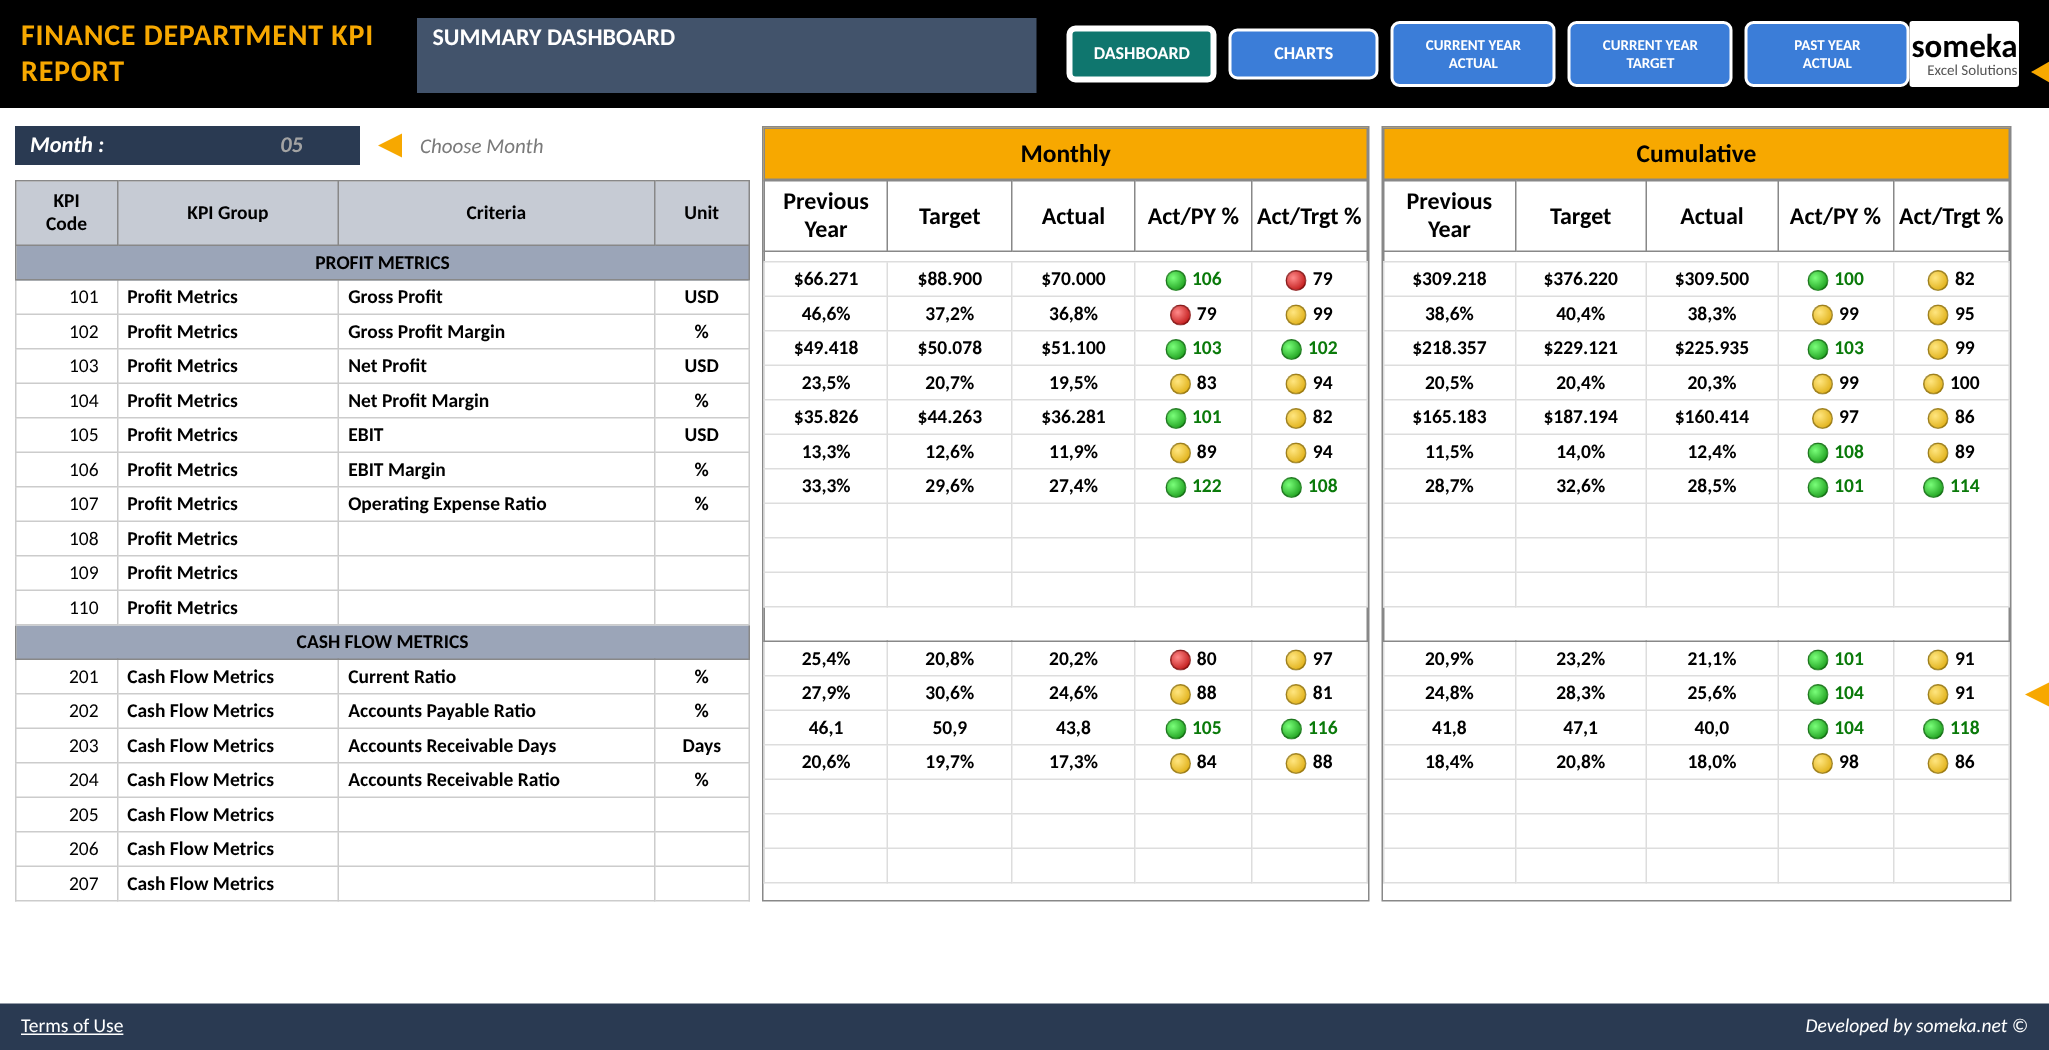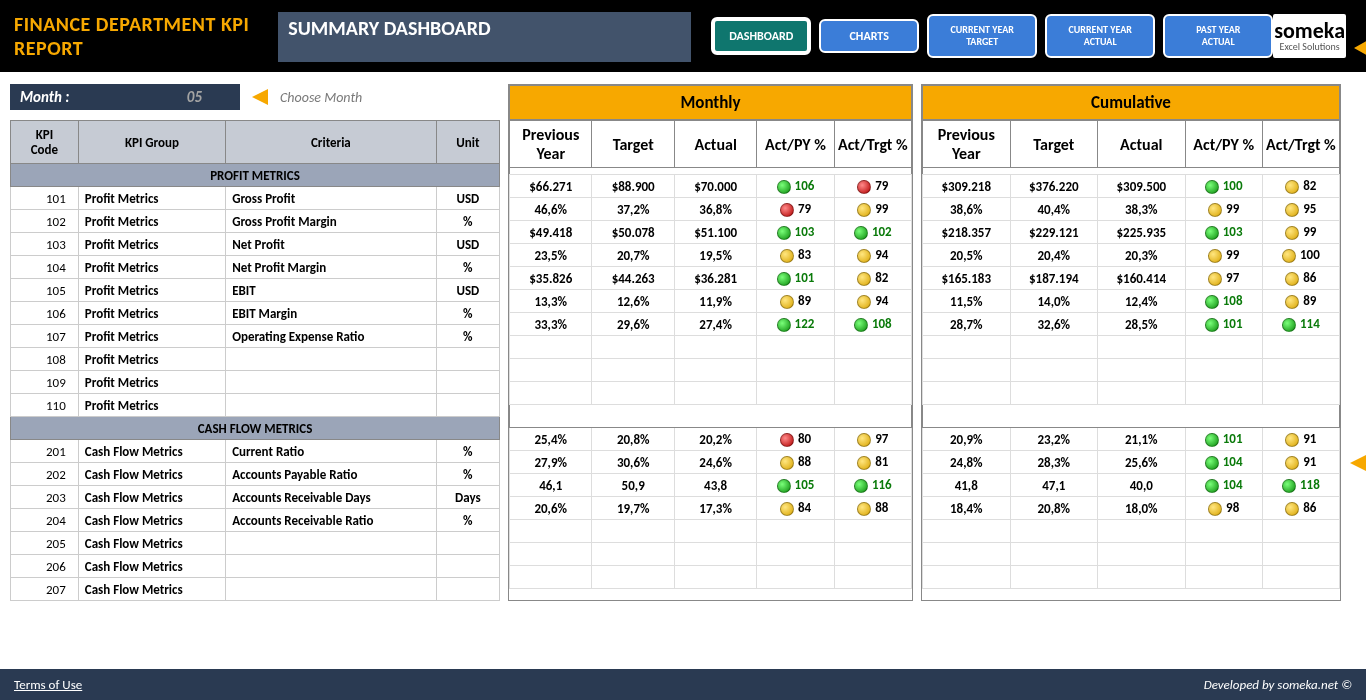--- a/index.html
+++ b/index.html
@@ -1,27 +1,27 @@
 <!DOCTYPE html>
 <html><head>
 <meta charset="utf-8">
 <style>
 *{box-sizing:border-box;margin:0;padding:0;font-family:Calibri,Arial,sans-serif}
 body{background:#fff;width:1366px;height:700px;position:relative;overflow:hidden}
 .header{background:#000;height:72px;display:flex;align-items:center;padding:0 10px;position:relative}
 .header-titles{display:flex;padding-left:4px}
 .main-title{color:#f7a800;font-size:20px;font-weight:bold;letter-spacing:0.5px;background:#000;padding:2px 0}
-.sub-title{color:#fff;font-size:20px;font-weight:bold;background:#42536b;padding:4px 10px;margin-top:2px;width:480px}
+.sub-title{color:#fff;font-size:16px;font-weight:bold;background:#42536b;padding:4px 10px;margin-top:2px;width:480px}
 .nav-buttons{display:flex;gap:8px;margin-left:20px;align-items:center}
 .nav-btn{padding:8px 14px;border-radius:6px;font-size:12px;font-weight:bold;text-align:center;cursor:pointer;min-width:100px;border:2px solid #fff}
 .nav-btn.active{background:#0f766e;color:#fff;border:4px solid #fff}
 .nav-btn.blue{background:#3b7dd8;color:#fff}
 .nav-btn.small{font-size:10px;line-height:1.2;min-width:110px}
 .logo{background:#fff;color:#000;padding:6px 1px;font-size:22px;font-weight:bold;border-radius:2px;margin-left:auto;margin-right:10px;line-height:1}
-.logo small{display:block;font-size:10px;color:#555;font-weight:normal;text-align:center}
+.logo small{display:block;font-size:10px;color:#555;font-weight:normal;text-align:right}
 .arrow-right{position:absolute;right:-2px;top:40px;width:0;height:0;border-top:8px solid transparent;border-bottom:8px solid transparent;border-right:14px solid #f7a800}
 .content{padding:12px 10px 0 10px;display:flex;gap:8px}
 .left-panel{width:490px}
 .month-row{display:flex;align-items:center;gap:12px;margin-bottom:10px}
 .month-box{background:#2a3a52;color:#fff;padding:4px 10px;width:230px;font-size:15px;font-weight:bold;font-style:italic;display:flex;justify-content:space-between}
 .month-box span:last-child{color:#a3a3a3;margin-right:28px}
 .choose-arrow{width:0;height:0;border-top:8px solid transparent;border-bottom:8px solid transparent;border-right:16px solid #f7a800}
 .choose-text{color:#7a7a7a;font-style:italic;font-size:14px}
 table{border-collapse:collapse;width:100%}
 .kpi-table th{background:#c6cbd4;border:1px solid #888;padding:6px 18px;font-size:13px;font-weight:bold}
@@ -54,22 +54,22 @@
 <body>
 
 <div class="header">
   <div class="header-titles">
     <div class="main-title">FINANCE DEPARTMENT KPI REPORT</div>
     <div class="sub-title">SUMMARY DASHBOARD</div>
   </div>
   <div class="nav-buttons">
     <div class="nav-btn active">DASHBOARD</div>
     <div class="nav-btn blue">CHARTS</div>
+    <div class="nav-btn blue small">CURRENT YEAR ACTUAL</div>
     <div class="nav-btn blue small">CURRENT YEAR TARGET</div>
-    <div class="nav-btn blue small">CURRENT YEAR ACTUAL</div>
     <div class="nav-btn blue small">PAST YEAR ACTUAL</div>
   </div>
   <div class="logo">
     <span>someka</span>
     <small>Excel Solutions</small>
   </div>
   <div class="arrow-right"></div>
 </div>
 
 <div class="content">

